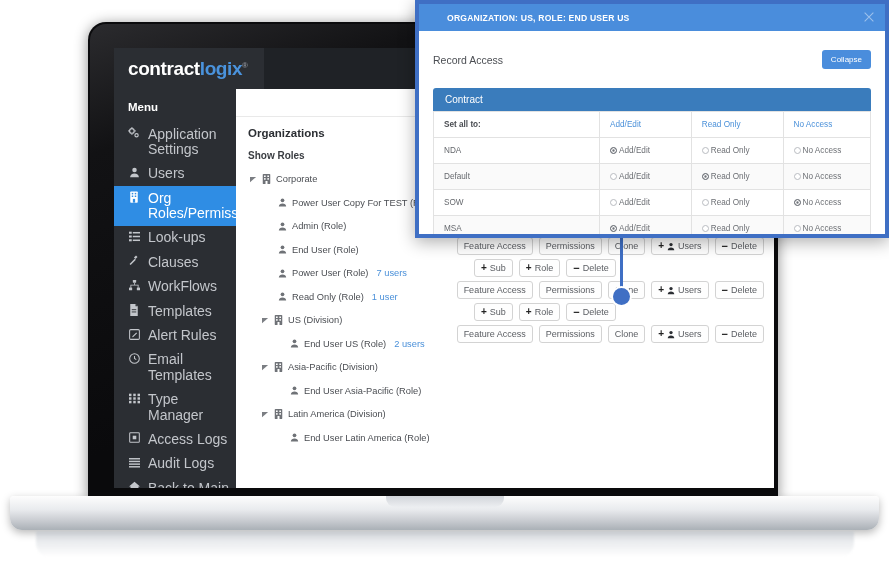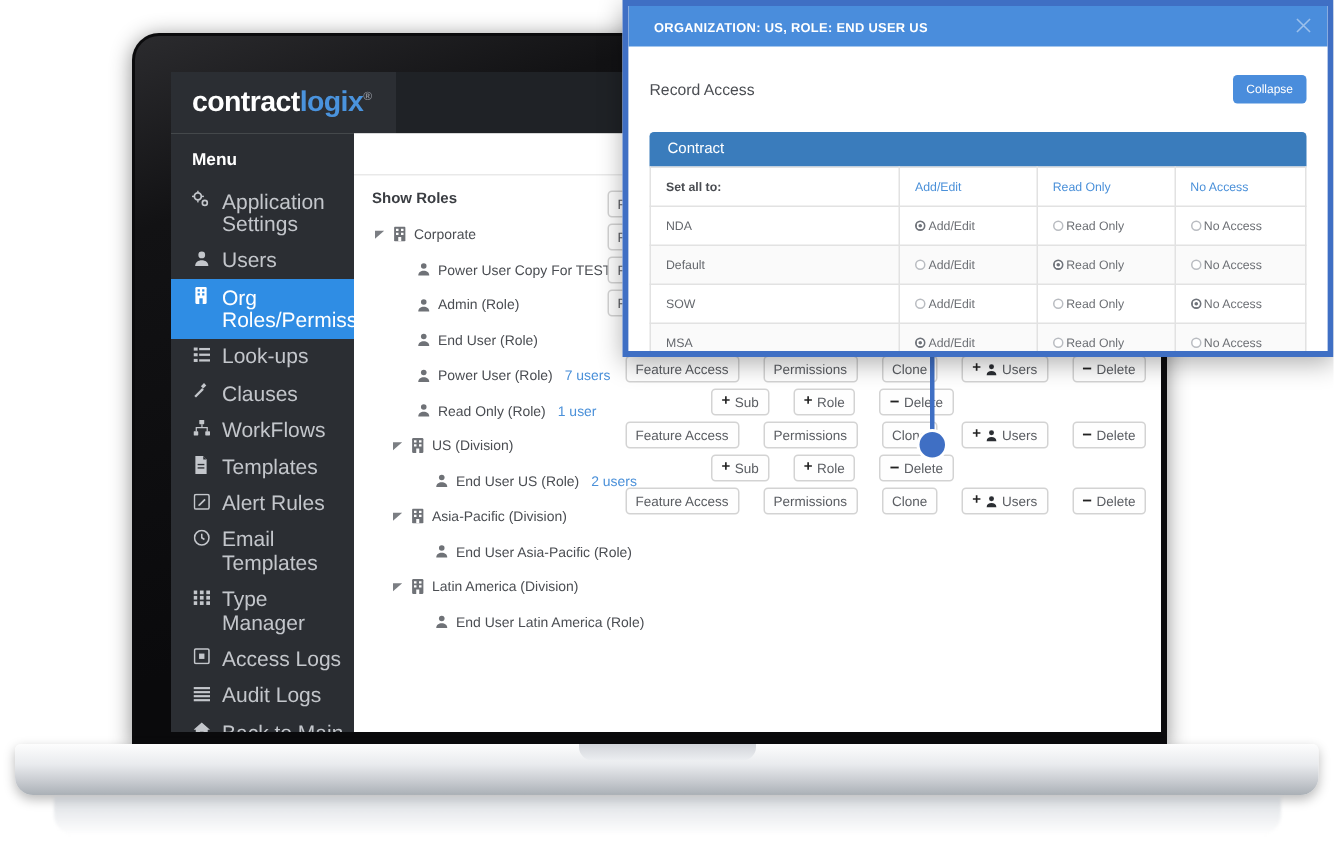--- a/index.html
+++ b/index.html
@@ -105,21 +105,21 @@
   .tnode.lvl1 { padding-left:18px; }
   .tnode.lvl2 { padding-left:14px; }
   .tnode.lvl3 { padding-left:30px; }
   .caret { width:7px; height:7px; flex:0 0 7px; display:flex; align-items:center; justify-content:center; }
   .caret svg { display:block; }
   .tico { width:9px; height:10px; flex:0 0 9px; display:flex; align-items:center; }
   .ucount { color:#4a90d9; margin-left:3px; }
 
   
   #btn-col { flex:1; padding:10px 8px 0 0; min-width:0; }
-  .btn-row { display:flex; justify-content:flex-end; gap:16px; margin-bottom:7px; height:15px; }
+  .btn-row { display:flex; justify-content:flex-end; gap:6px; margin-bottom:7px; height:15px; }
   .btn-row.indent { padding-right:0px; }
   .btn-row.left { justify-content:flex-start; padding-left:6px; }
   .ubtn {
     border:1px solid #d3d3d3; background:#fefefe; border-radius:3px;
     font-size:9px; color:#5a5d62; padding:0 6px; height:18px;
     display:flex; align-items:center; gap:3px; cursor:pointer;
     font-family:"Liberation Sans", sans-serif; white-space:nowrap;
   }
   .plus { color:#222; font-weight:700; font-size:10px; line-height:1; }
   .minus { color:#222; font-weight:700; font-size:11px; line-height:1; }
@@ -127,21 +127,21 @@
 
   
   #modal {
     position:absolute; left:415px; top:0px; width:474px; height:238px;
     border:4px solid #3f6fc4; background:#ffffff;
     box-shadow: 0 4px 16px rgba(0,0,0,.32);
     overflow:hidden; z-index:40;
   }
   #modal-head {
     height:27px; background:#4a8ddc; display:flex; align-items:center;
-    padding:0 10px 0 17px; position:relative;
+    padding:0 10px 0 28px; position:relative;
   }
   #modal-title { font-size:8.6px; font-weight:700; color:#ffffff; letter-spacing:.2px; }
   #modal-close { position:absolute; right:9px; top:6px; width:14px; height:14px; opacity:.45; cursor:pointer; }
   #modal-body { padding:0 14px; background:#fff; }
   #record-bar { height:57px; display:flex; align-items:center; justify-content:space-between; }
   #record-title { font-size:10.5px; color:#4b4e53; }
   #collapse-btn {
     background:#4a8ddc; color:#fff; border:none; border-radius:3px;
     font-size:8px; padding:5px 9px; cursor:pointer; font-family:"Liberation Sans", sans-serif;
   }
@@ -370,20 +370,21 @@
                 </svg></span>
           </div>
         </div>
 
         <div id="content">
           <div id="content-topbar"></div>
 
           <div id="content-inner">
 
             <div id="tree-col">
+              <div id="org-title">Organizations</div>
               <div id="show-roles">Show Roles</div>
               <div id="tree-nodes">
                   <div class="tnode lvl0">
                     <span class="caret">
                       <svg width="7" height="7" viewBox="0 0 8 8" fill="#7b7e83">
                         <path d="M0 1h7L0 7z"></path>
                       </svg>
                     </span>
                     <span class="tico">
                       <svg width="9" height="10" viewBox="0 0 10 12" fill="#6f7277">

